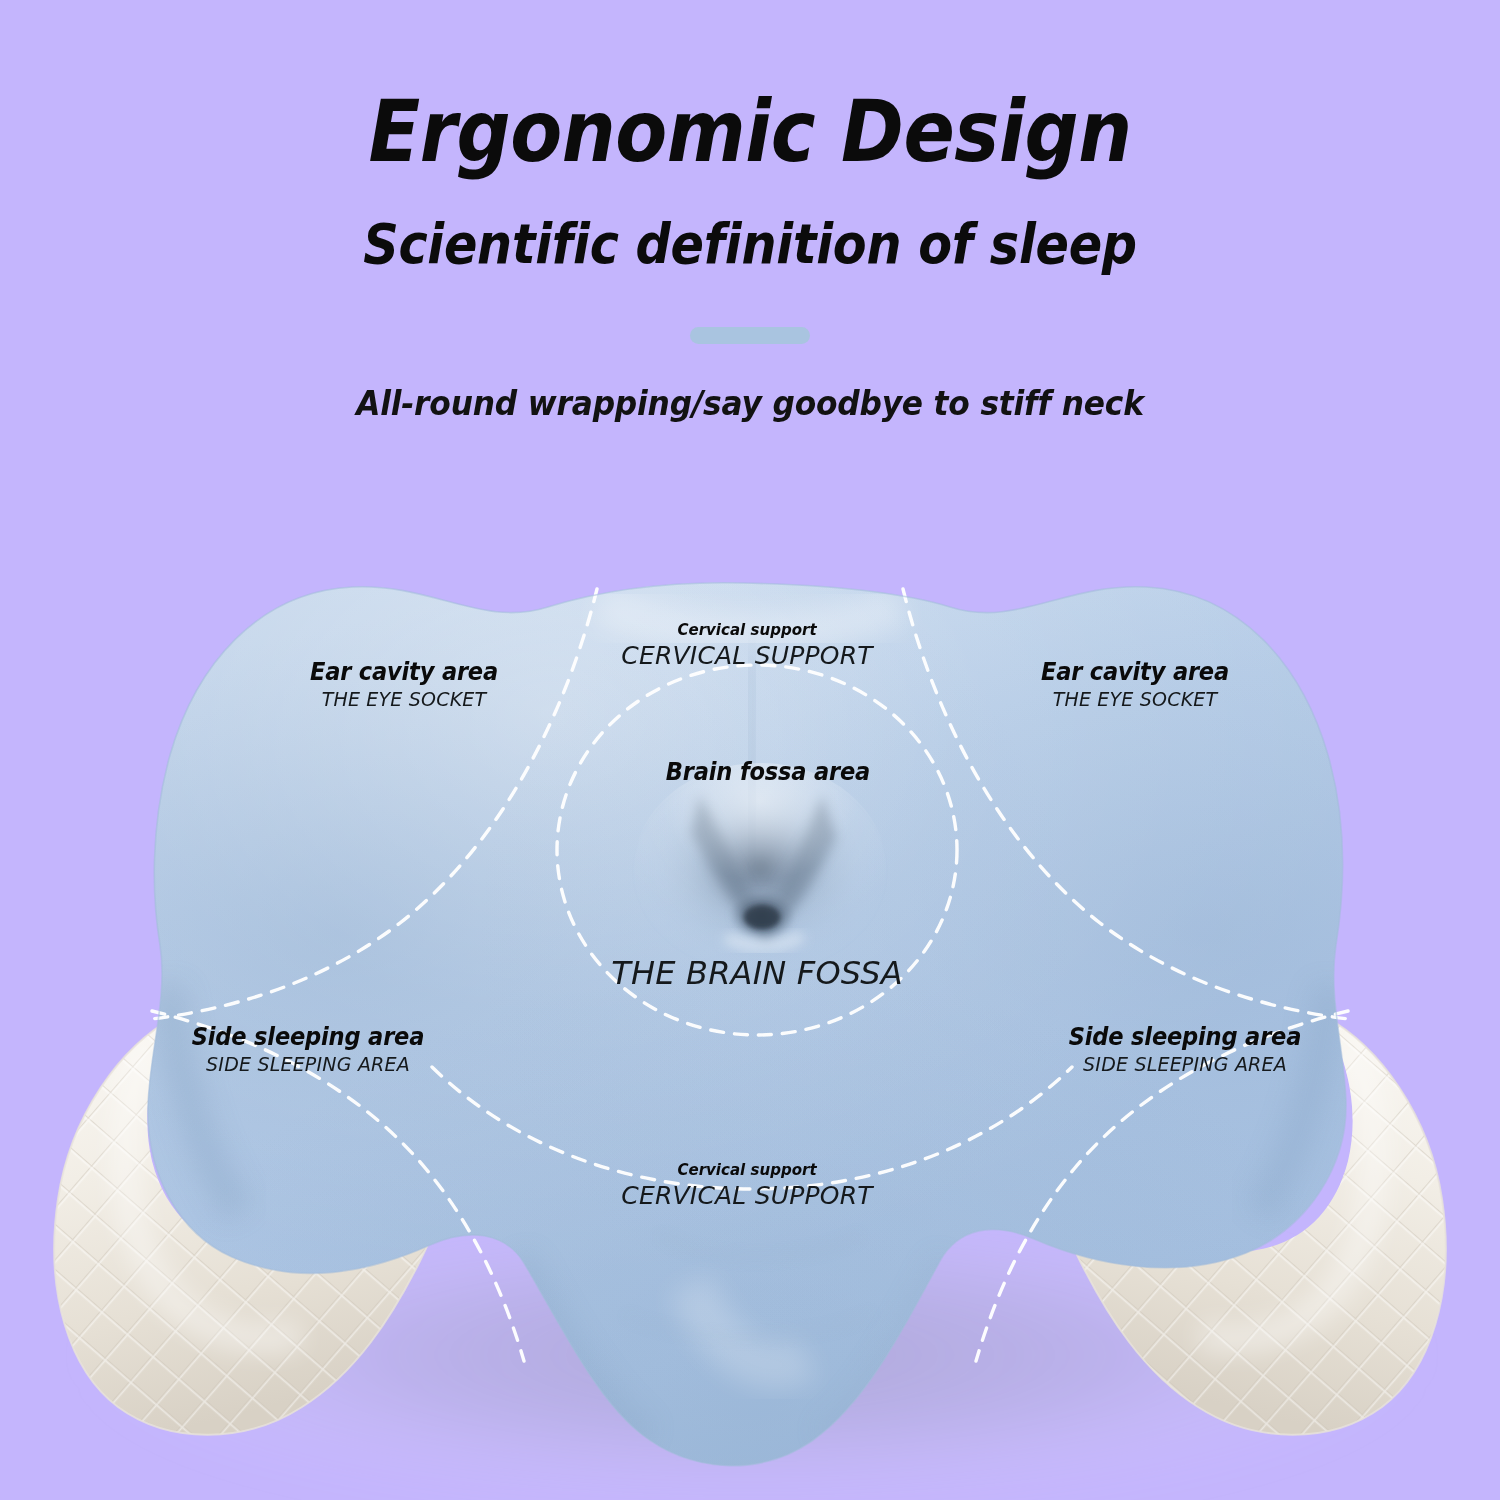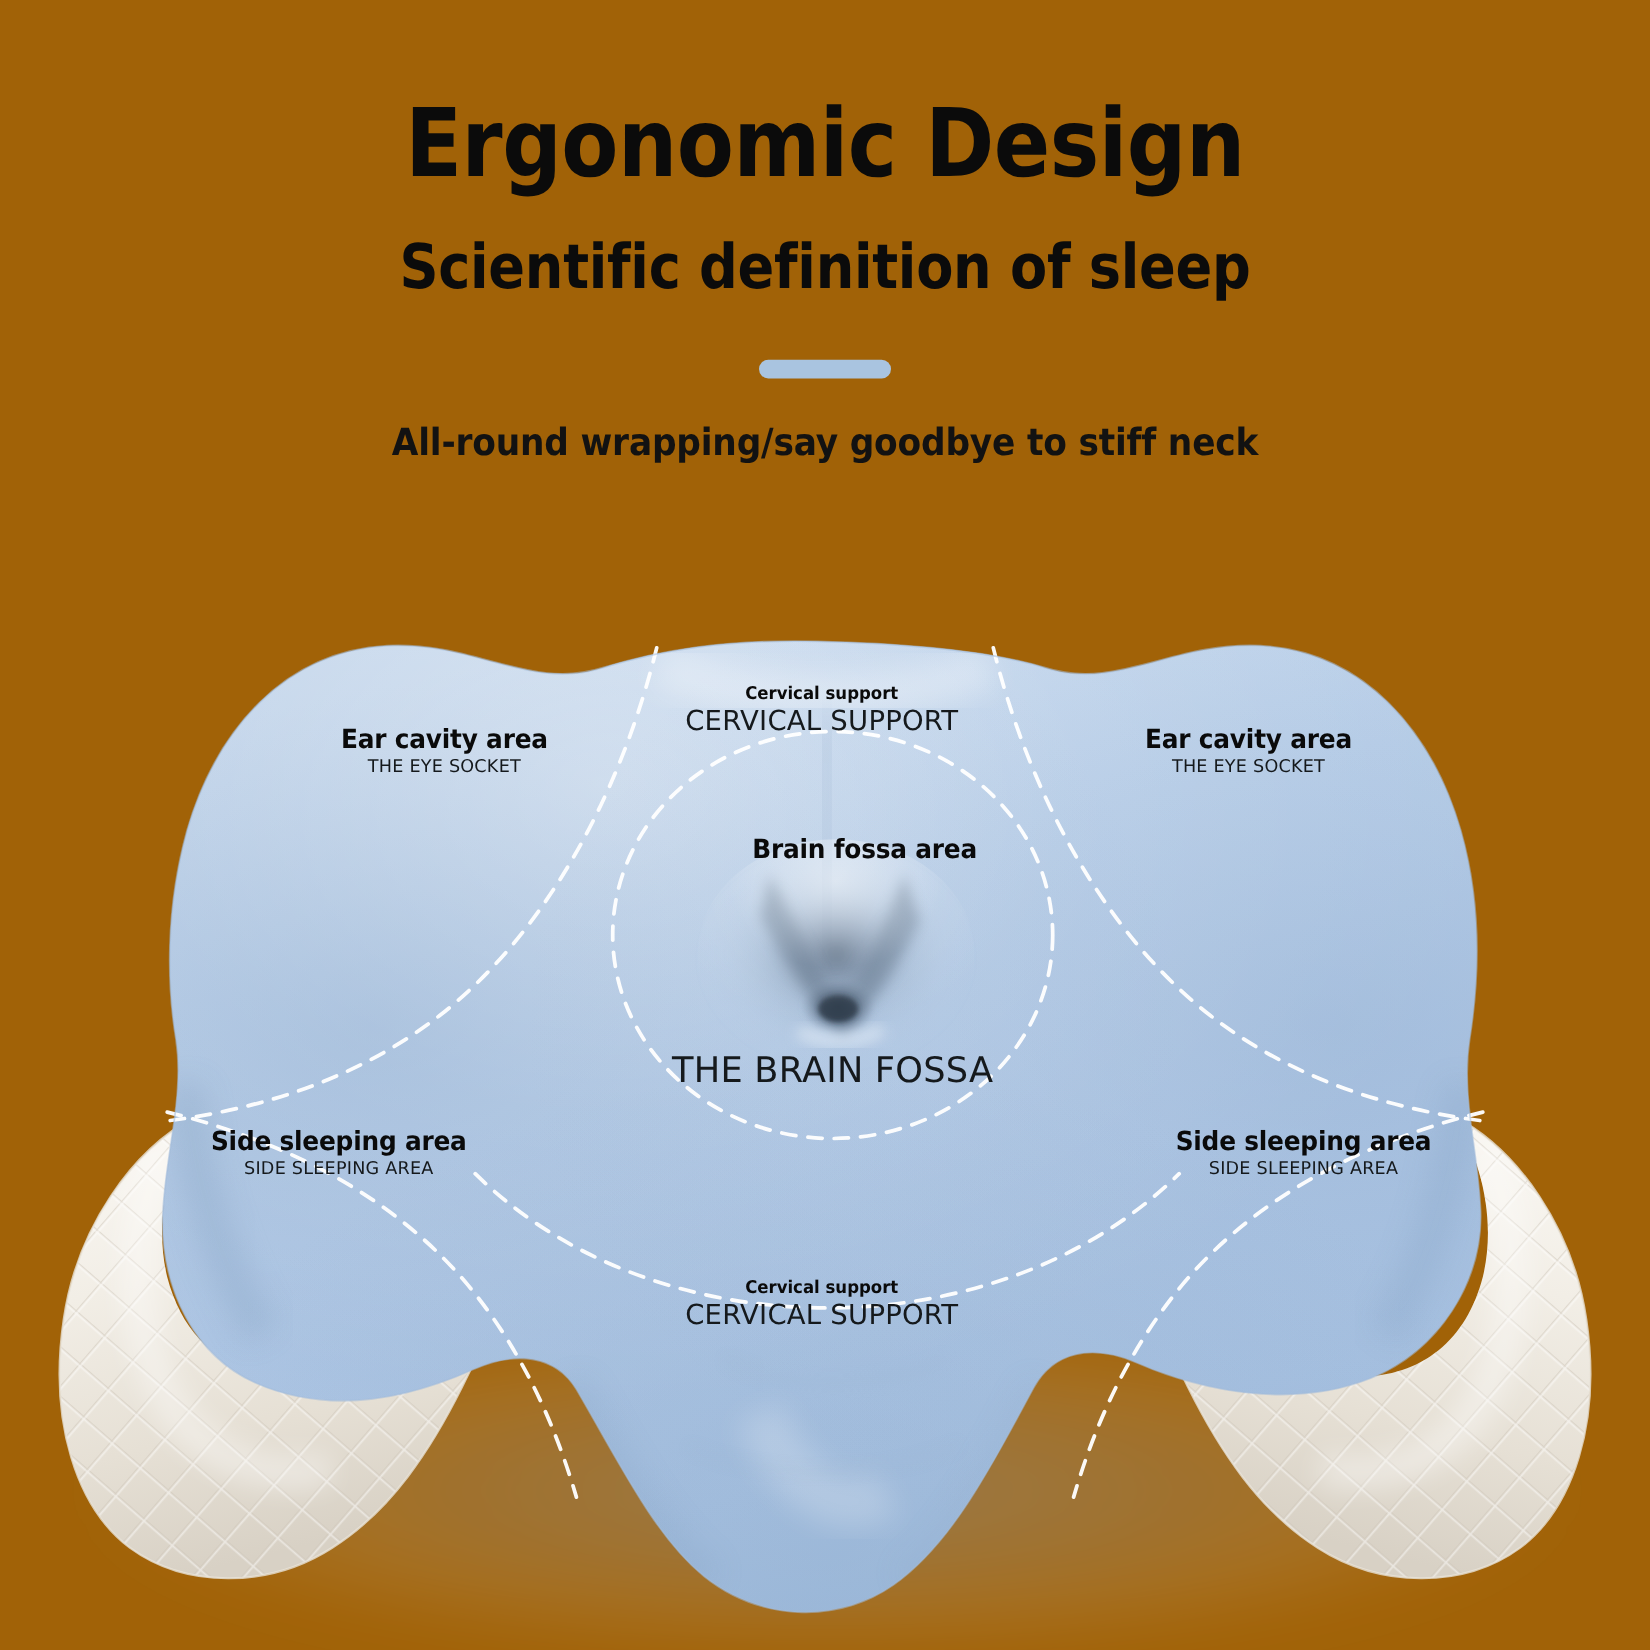--- a/index.html
+++ b/index.html
@@ -12,21 +12,22 @@
     width: 1500px;
     height: 1500px;
     position: relative;
     font-family: "DejaVu Sans", "Liberation Sans", sans-serif;
     overflow: hidden;
   }
 
   .stage {
     position: absolute;
     inset: 0;
-    background: #a16207;
+    background: #c4b5fd;
+    font-style: italic;
   }
 
   
   .header {
     position: absolute;
     top: 0;
     left: 0;
     width: 1500px;
     text-align: center;
   }
@@ -107,21 +108,21 @@
     display: block;
     font-size: 24px;
     font-weight: 700;
     color: #0a0a0a;
     line-height: 1.25;
     letter-spacing: -0.2px;
     transform: scaleX(0.94);
   }
   .lbl .en {
     display: block;
-    font-size: 16px;
+    font-size: 19px;
     font-weight: 400;
     color: #15191c;
     line-height: 1.3;
     letter-spacing: 0.2px;
   }
   .lbl.small .cn {
     font-size: 16px;
     letter-spacing: 0px;
   }
   .lbl.small .en {
@@ -451,21 +452,21 @@
     <div class="lbl" style="left:404px; top:112px;">
       <span class="cn">Ear cavity area</span>
       <span class="en">THE EYE SOCKET</span>
     </div>
 
     <div class="lbl" style="left:1135px; top:112px;">
       <span class="cn">Ear cavity area</span>
       <span class="en">THE EYE SOCKET</span>
     </div>
 
-    <div class="lbl" style="left:786px; top:212px;">
+    <div class="lbl" style="left:768px; top:212px;">
       <span class="cn">Brain fossa area</span>
     </div>
     <div class="lbl only-en" style="left:757px; top:408px;">
       <span class="en">THE BRAIN FOSSA</span>
     </div>
 
     <div class="lbl" style="left:308px; top:477px;">
       <span class="cn">Side sleeping area</span>
       <span class="en">SIDE SLEEPING AREA</span>
     </div>

